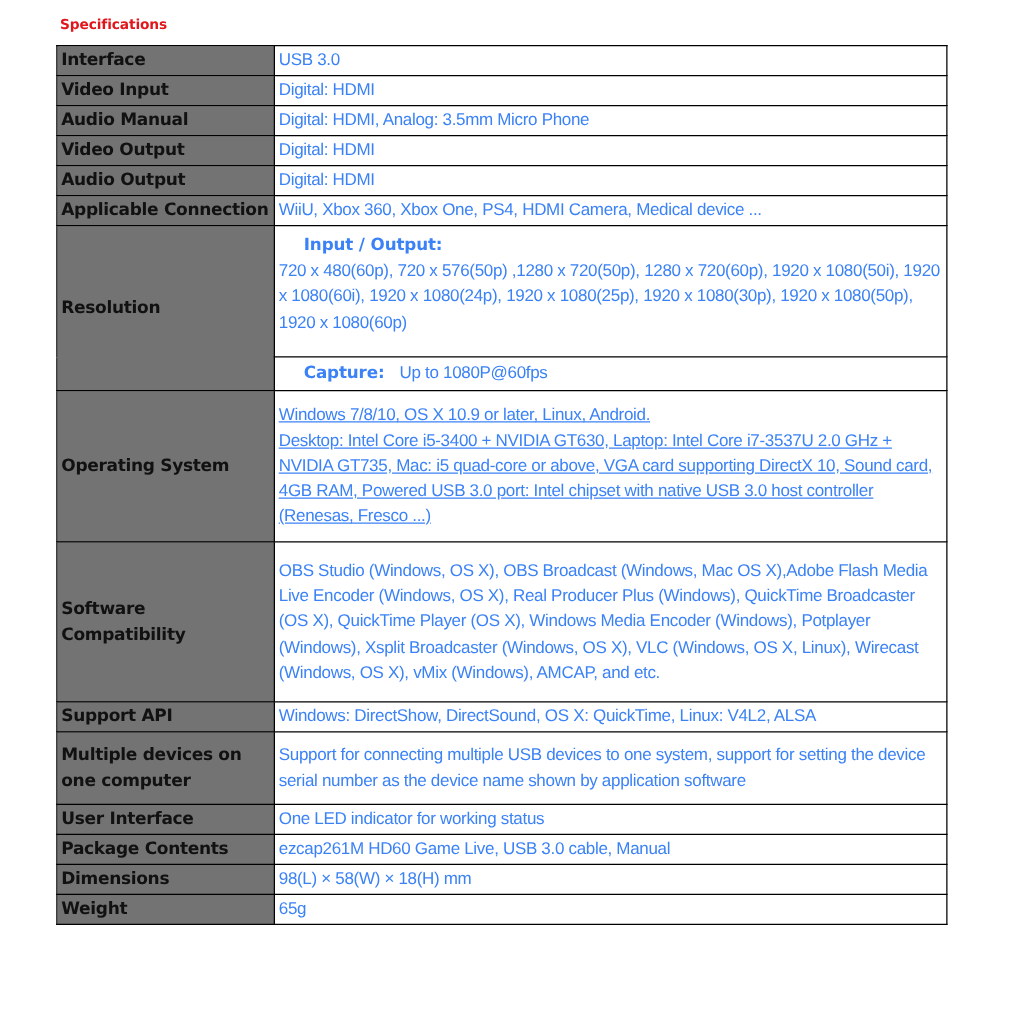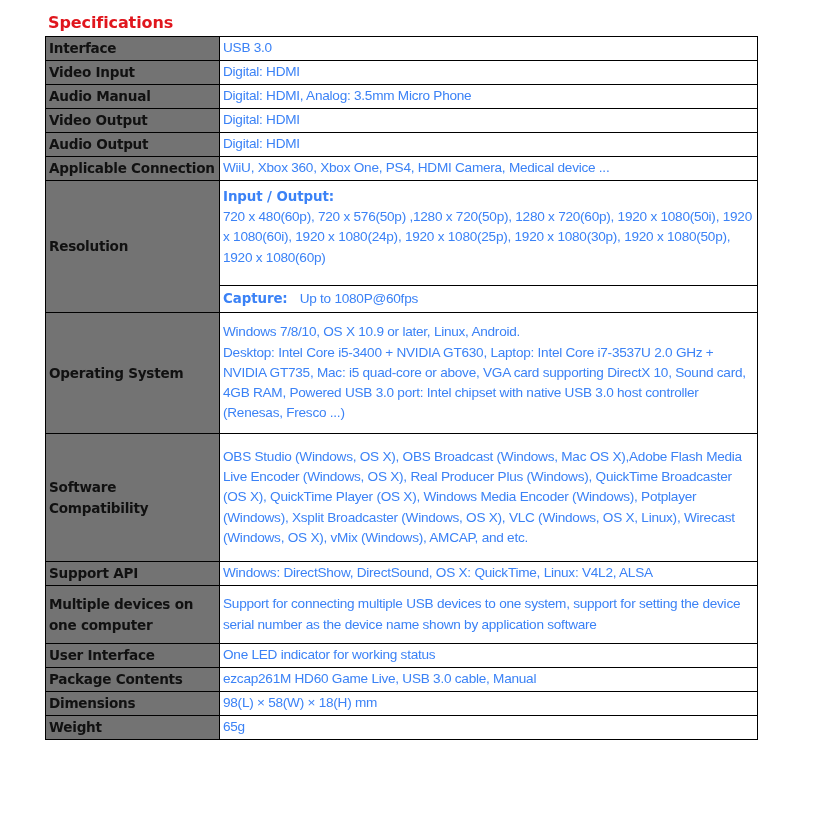--- a/index.html
+++ b/index.html
@@ -14,21 +14,21 @@
       font-family: "DejaVu Sans", "Liberation Sans", sans-serif;
       color: #1a1a1a;
       overflow: hidden;
     }
     .title {
       position: absolute;
       left: 48px;
       top: 13px;
       font-family: "DejaVu Sans", sans-serif;
       font-weight: bold;
-      font-size: 16px;
+      font-size: 11px;
       color: #e0161d;
       letter-spacing: -0.1px;
     }
     table.spec {
       position: absolute;
       left: 45px;
       top: 36px;
       width: 713px;
       border-collapse: collapse;
       table-layout: fixed;
@@ -57,22 +57,23 @@
       letter-spacing: 0px;
     }
     tr.h26 td { height: 23px; }
     .res-io { height: 98px; padding-top: 6px !important; vertical-align: top !important; }
     .res-cap { height: 26px; }
     .bold-inline {
       font-family: "DejaVu Sans", sans-serif;
       font-weight: bold;
       font-size: 13.4px;
       letter-spacing: -0.1px;
+      margin-left: 20px;
     }
-    .os-cell { height: 120px; }
+    .os-cell { height: 120px; text-decoration: underline; }
     .sw-cell { height: 127px; }
     .multi-cell { height: 57px; }
     .cap-gap { display: inline-block; width: 12px; }
   </style>
 </head>
 <body>
 
 <div class="title">Specifications</div>
 
 <table class="spec">

